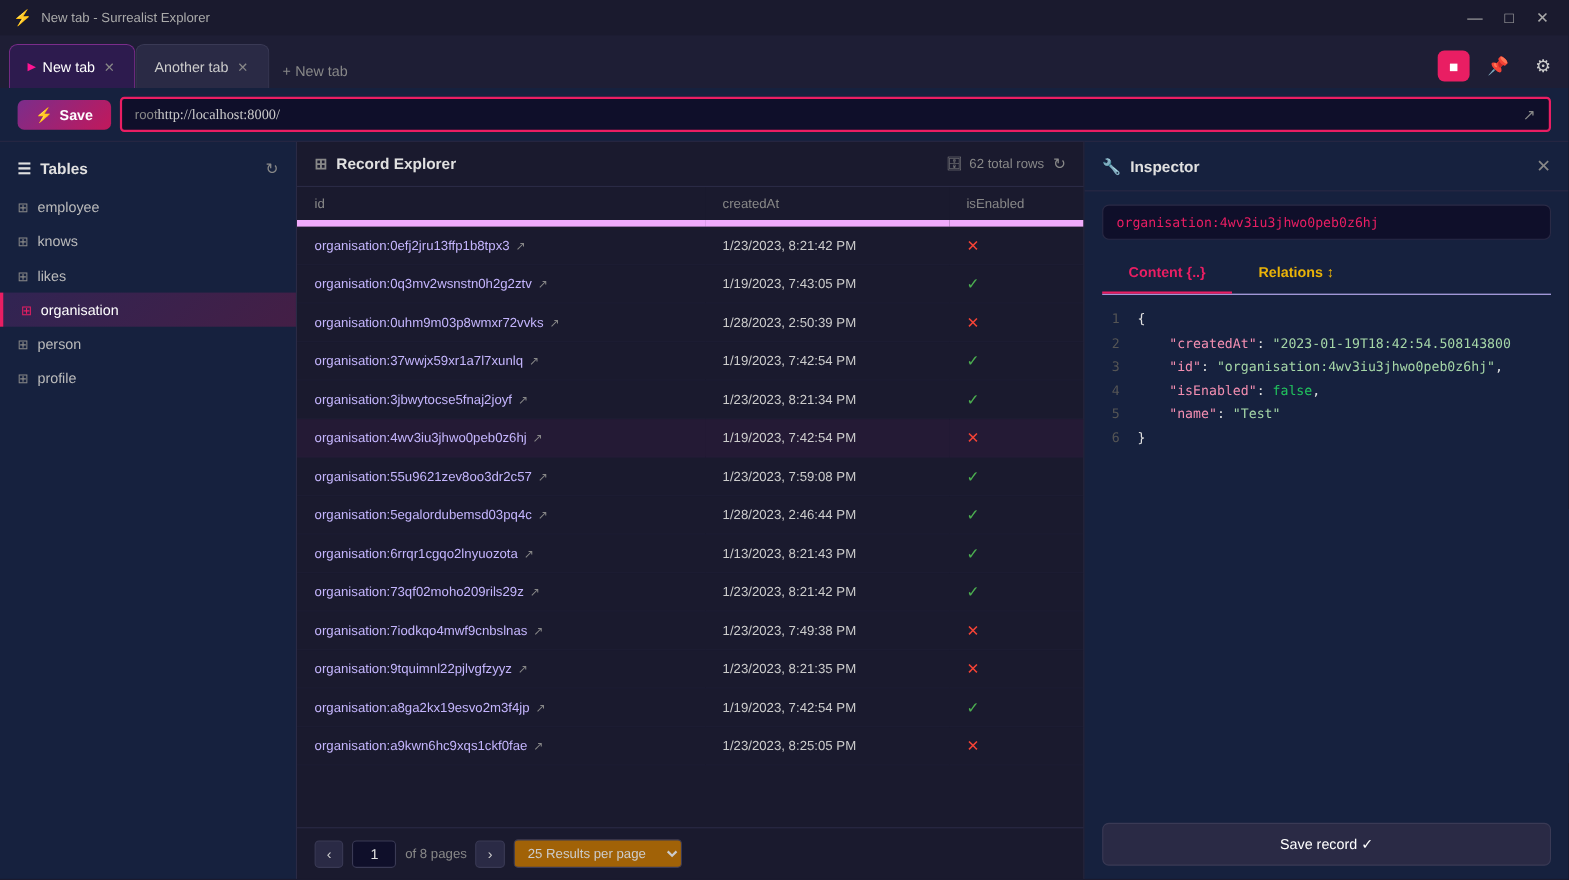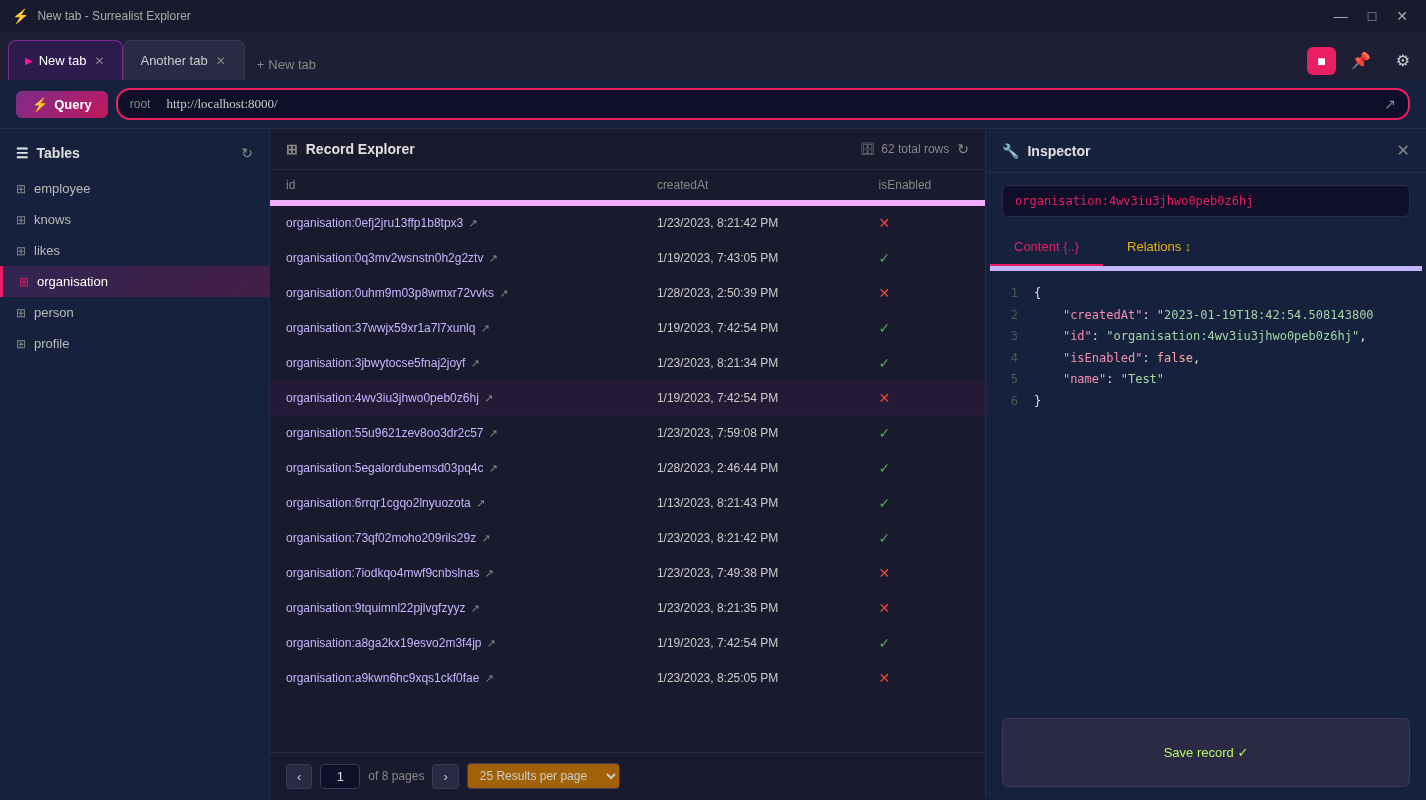--- a/index.html
+++ b/index.html
@@ -20,21 +20,21 @@
     .new-tab-btn { display: flex; align-items: center; gap: 4px; padding: 8px 12px; color: #888; cursor: pointer; background: none; border: none; font-size: 13px; }
 
     
     .top-right { display: flex; align-items: center; gap: 8px; margin-left: auto; margin-bottom: 4px; }
     .icon-btn { background: none; border: none; color: #ccc; cursor: pointer; padding: 6px 8px; font-size: 16px; border-radius: 4px; }
     .stop-btn { background: #e91e63; border: none; color: #fff; cursor: pointer; padding: 6px 10px; border-radius: 6px; font-size: 14px; }
 
     
     .address-bar { background: #16213e; padding: 8px 16px; display: flex; align-items: center; gap: 8px; border-bottom: 1px solid #2a2a45; }
     .query-btn { background: linear-gradient(135deg, #7b2d8b, #c2185b); border: none; color: #fff; padding: 6px 16px; border-radius: 6px; cursor: pointer; font-size: 13px; font-weight: 600; display: flex; align-items: center; gap: 6px; }
-    .address-input-wrap { flex: 1; display: flex; align-items: center; background: #0f0f2a; border: 2px solid #e91e63; border-radius: 14px; padding: 6px 12px; gap: 16px; justify-content: space-between; }
+    .address-input-wrap { flex: 1; display: flex; align-items: center; background: #0f0f2a; border: 2px solid #e91e63; border-radius: 4px; padding: 6px 12px; gap: 0; justify-content: space-between; }
     .addr-label { color: #888; font-size: 12px; }
     .addr-value { color: #ccc; font-size: 13px; flex: 1; font-family: Liberation Serif, serif; }
     .addr-icon { color: #888; font-size: 14px; margin-left: auto; cursor: pointer; }
 
     
     .main { display: flex; height: calc(800px - 32px - 48px - 50px); }
 
     
     .sidebar { width: 270px; background: #16213e; border-right: 1px solid #2a2a45; display: flex; flex-direction: column; padding: 12px 0; }
     .sidebar-header { display: flex; align-items: center; justify-content: space-between; padding: 4px 16px 12px; }
@@ -73,32 +73,32 @@
     .page-of { color: #888; font-size: 12px; }
     .page-select { background: #a16207; border: 1px solid #3a3a55; color: #ccc; padding: 4px 8px; border-radius: 4px; font-size: 12px; cursor: pointer; }
 
     
     .inspector { width: 440px; background: #16213e; display: flex; flex-direction: column; }
     .inspector-header { display: flex; align-items: center; padding: 12px 16px; border-bottom: 1px solid #2a2a45; gap: 8px; }
     .inspector-title { font-size: 14px; font-weight: 600; color: #e0e0e0; display: flex; align-items: center; gap: 8px; }
     .inspector-spacer { flex: 1; }
     .inspector-close { background: none; border: none; color: #888; cursor: pointer; font-size: 16px; }
     .inspector-id { background: #0f0f2a; border: 1px solid #2a2a45; border-radius: 6px; padding: 8px 12px; margin: 12px 16px; color: #e91e63; font-size: 12px; font-family: monospace; }
-    .inspector-tabs { display: flex; border-bottom: 5px solid #c4b5fd; margin: 0 4px; }
+    .inspector-tabs { display: flex; border-bottom: 1px solid #c4b5fd; margin: 0 16px; font-weight: bold; }
     .insp-tab { padding: 10px 24px; cursor: pointer; font-size: 13px; color: #eab308; border-bottom: 2px solid transparent; }
     .insp-tab.active { color: #e91e63; border-bottom: 2px solid #e91e63; }
     .code-area { flex: 1; padding: 12px 16px; font-family: monospace; font-size: 12px; overflow-y: auto; }
     .code-line { display: flex; gap: 16px; line-height: 1.8; }
     .line-num { color: #555; min-width: 16px; text-align: right; user-select: none; }
     .line-content { color: #e0e0e0; white-space: pre; }
     .json-key { color: #f48fb1; }
     .json-str { color: #a5d6a7; }
-    .json-bool { color: #fca5a5; }
+    .json-bool { color: #22c55e; }
     .json-brace { color: #e0e0e0; }
-    .save-record-btn { margin: 12px 16px; padding: 26px; background: #2a2a45; border: 1px solid #3a3a55; color: #bef264; border-radius: 6px; cursor: default; font-size: 13px; text-align: center; }
+    .save-record-btn { margin: 12px 16px; padding: 11px; background: #2a2a45; border: 1px solid #3a3a55; color: #ffffff; border-radius: 6px; cursor: default; font-size: 13px; text-align: center; }
   </style>
 </head>
 <body>
 
 <div class="title-bar">
   <div class="title-bar-left">
     <span style="color:#e91e63;font-size:14px;">⚡</span>
     <span class="title-text">New tab - Surrealist Explorer</span>
   </div>
   <div class="title-bar-controls">
@@ -129,21 +129,21 @@
   <div class="top-right">
     <button class="stop-btn">■</button>
     <button class="icon-btn">📌</button>
     <button class="icon-btn">⚙</button>
   </div>
 </div>
 
 <div class="address-bar">
   <button class="query-btn">
     <span>⚡</span>
-    <span>Query</span>
+    <span>Save</span>
   </button>
   <div class="address-input-wrap">
     <span class="addr-label">root</span>
     <span class="addr-value">http://localhost:8000/</span>
     <span class="addr-icon">↗</span>
   </div>
 </div>
 
 <div class="main">
 

